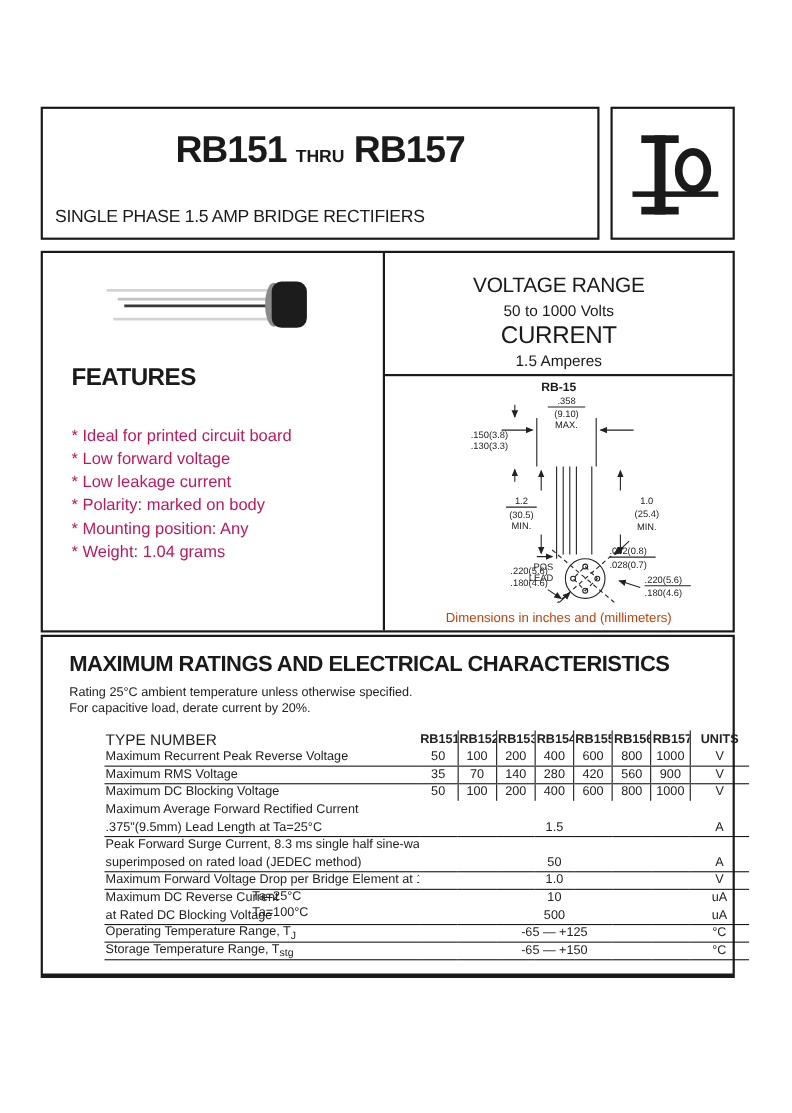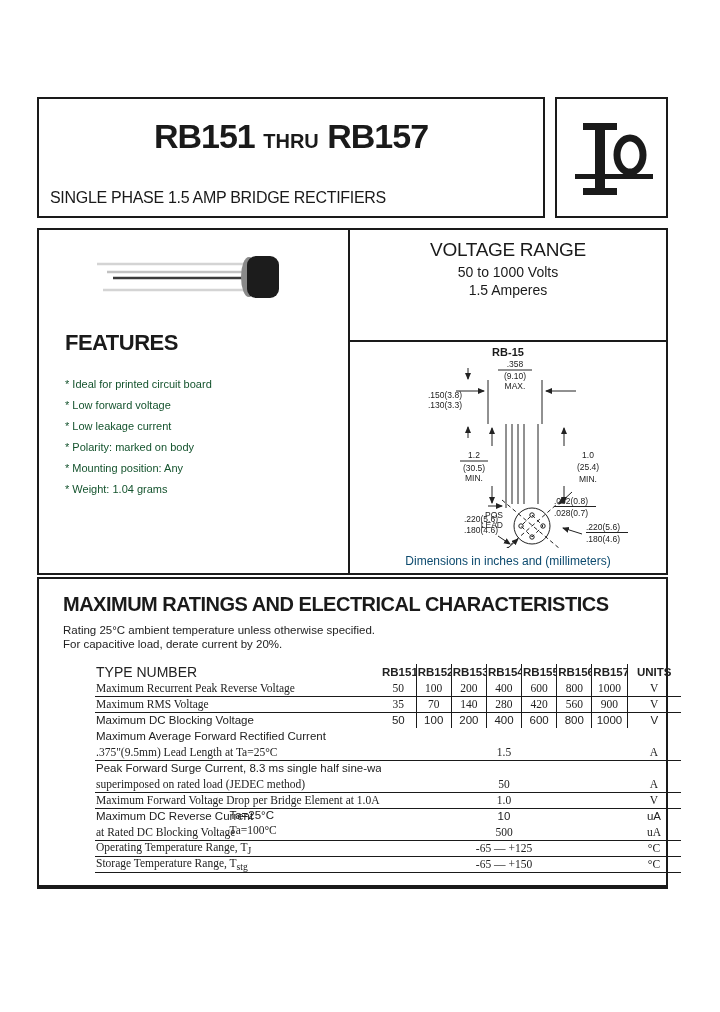--- a/index.html
+++ b/index.html
@@ -3,56 +3,56 @@
 <meta charset="utf-8">
 <style>
   * { margin:0; padding:0; box-sizing:border-box; }
   html,body { width:720px; height:1012px; background:#ffffff; font-family:"Liberation Sans","DejaVu Sans",sans-serif; color:#1a1a1a; }
   #page { position:relative; width:720px; height:1012px; background:#fff; overflow:hidden; }
   .box { position:absolute; border:2px solid #1a1a1a; background:#fff; }
 
   
   #title-box { left:37px; top:97px; width:508px; height:121px; }
   .title-line { text-align:center; margin-top:18px; font-weight:bold; font-size:34px; letter-spacing:-1px; white-space:nowrap; }
-  .title-thru { font-size:20px; letter-spacing:0; }
+  .title-thru { font-size:16px; letter-spacing:0; }
   .subtitle { position:absolute; left:11px; bottom:9px; font-size:16px; letter-spacing:-0.3px; white-space:nowrap; }
 
   
   #logo-box { left:555px; top:97px; width:113px; height:121px; }
 
   
   #mid-box { left:37px; top:228px; width:631px; height:347px; display:flex; }
   #features-cell { width:315px; border-right:2px solid #1a1a1a; position:relative; }
   #component-photo { position:absolute; left:50px; top:18px; }
   #features-heading { position:absolute; left:26px; top:100px; font-size:22px; font-weight:bold; letter-spacing:-0.5px; }
-  #features-list { position:absolute; left:26px; top:144px; font-size:11px; line-height:21px; color:#14532d; }
+  #features-list { position:absolute; left:26px; top:156px; font-size:15px; line-height:21px; color:#be185d; }
   #right-col { flex:1; display:flex; flex-direction:column; }
-  #volt-cell { height:112px; border-bottom:2px solid #1a1a1a; text-align:center; padding-top:9px; }
+  #volt-cell { height:112px; border-bottom:2px solid #1a1a1a; text-align:center; padding-top:19px; }
   .vr-label { font-size:19px; letter-spacing:-0.3px; }
   .vr-value { font-size:14px; margin-top:3px; }
   .cur-label { font-size:22px; letter-spacing:-0.3px; margin-top:2px; }
   .cur-value { font-size:14px; margin-top:2px; }
   #pkg-cell { flex:1; position:relative; text-align:center; padding-top:4px; }
   #pkg-name { font-size:11px; font-weight:bold; }
-  #pkg-caption { position:absolute; bottom:5px; width:100%; text-align:center; font-size:12px; color:#0c4a6e; }
+  #pkg-caption { position:absolute; bottom:5px; width:100%; text-align:center; font-size:12px; color:#c2410c; }
   #pkg-svg { display:block; margin:0 auto; }
   .dim { font-size:8.5px; fill:#222; }
   .dimline { stroke:#222; stroke-width:1; fill:none; }
   .dash { stroke-dasharray:4 3; }
 
   
   #ratings-box { left:37px; top:577px; width:631px; height:312px; border-bottom-width:4px; padding:14px 0 0 24px; }
   #ratings-title { font-size:20px; font-weight:bold; letter-spacing:-0.5px; white-space:nowrap; }
   #ratings-notes { margin-top:8px; font-size:11.5px; line-height:13.5px; color:#222; }
   #ratings-table { margin-top:13px; width:586px; border-collapse:collapse; font-size:11.5px; table-layout:fixed; color:#222;margin-left:32px; }
   #ratings-table td { height:16px; padding:0 1px; vertical-align:middle; overflow:hidden; white-space:nowrap; }
   td.label-cell { width:286px; position:relative; }
   td.val { text-align:center; }
   td.unit { text-align:center; width:54px; }
-  tr.hline > td { border-bottom:1.6px solid #1a1a1a;font-family:Liberation Serif, serif; }
+  tr.hline > td { border-bottom:1.6px solid #1a1a1a; }
   .vsep { border-left:1.2px solid #1a1a1a; }
   tr.head-row td.val, tr.head-row td.unit { font-weight:bold; }
   td.type-label { font-size:14px; }
   .cond { position:absolute; left:47%; top:0; }
 </style>
 </head>
 <body>
 
 <div id="page">
 
@@ -92,20 +92,21 @@
         <div>* Low leakage current</div>
         <div>* Polarity: marked on body</div>
         <div>* Mounting position: Any</div>
         <div>* Weight: 1.04 grams</div>
       </div>
     </div>
     <div id="right-col">
       <div id="volt-cell">
         <div class="vr-label">VOLTAGE RANGE</div>
         <div class="vr-value">50 to 1000 Volts</div>
+        <div class="cur-label">CURRENT</div>
         <div class="cur-value">1.5 Amperes</div>
       </div>
       <div id="pkg-cell">
         <div id="pkg-name">RB-15</div>
         <svg id="pkg-svg" width="316" height="190" viewBox="0 0 316 190">
           <defs>
             <marker id="ah" markerWidth="8" markerHeight="8" refX="6" refY="3" orient="auto" markerUnits="userSpaceOnUse">
               <path d="M0,0 L7,3 L0,6 Z" fill="#222"></path>
             </marker>
           </defs>

